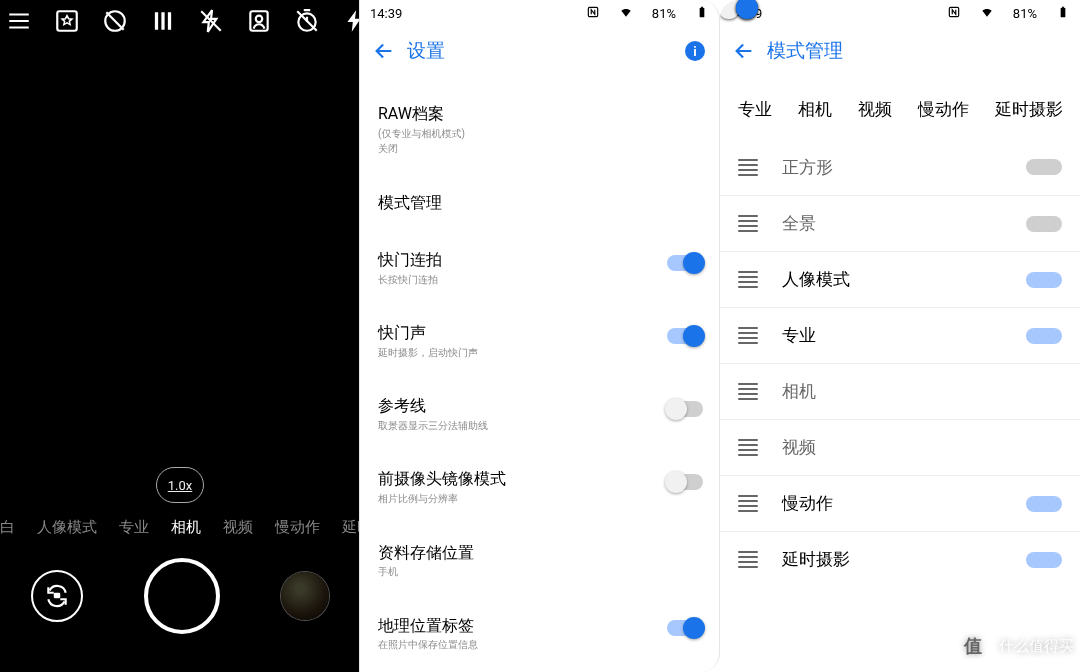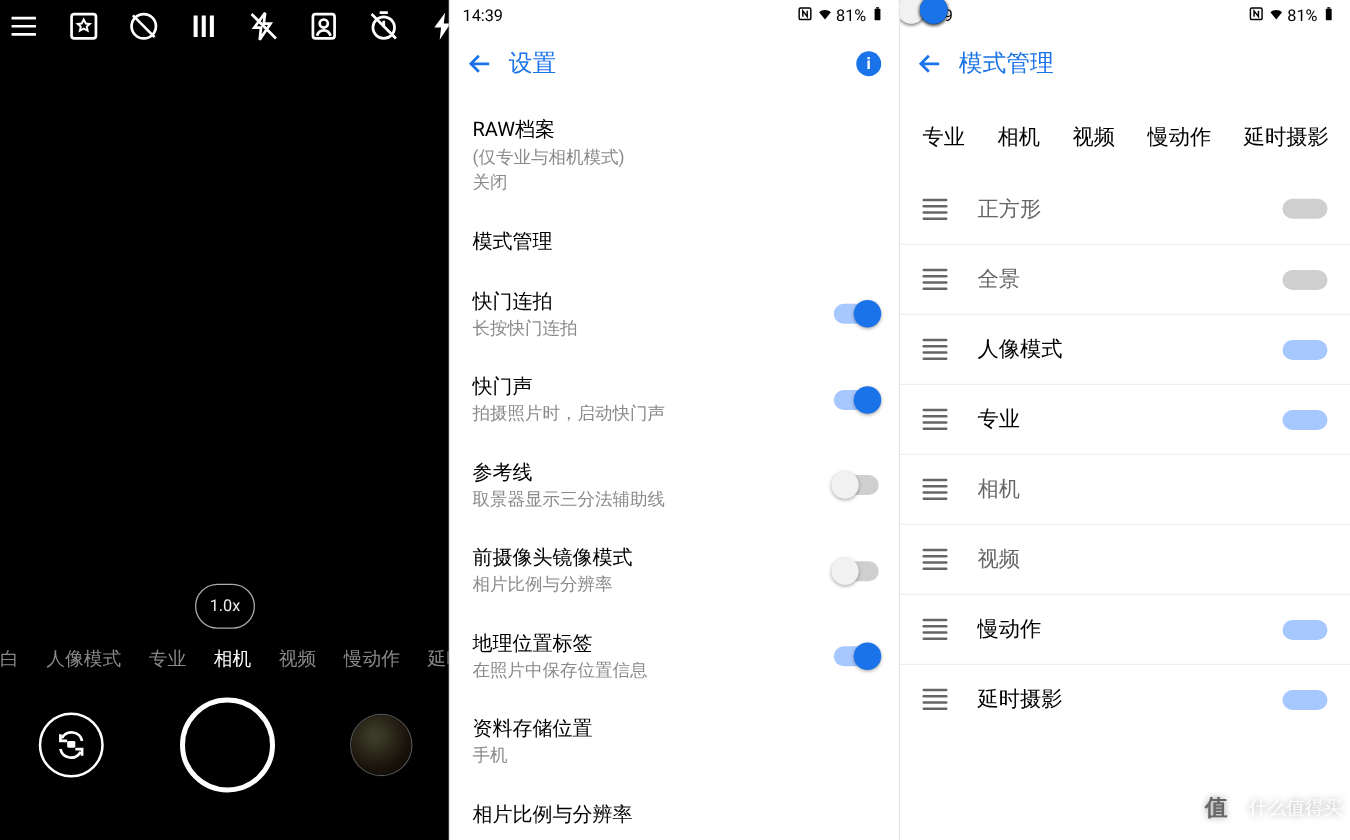--- a/index.html
+++ b/index.html
@@ -8,21 +8,21 @@
   .screen { width: 360px; height: 672px; position: relative; overflow: hidden; border-right: 1px solid #e5e5e5; }
   .screen:last-child { border-right: none; }
 
   
   .s1 { background: #000; color: #fff; }
   .s1-icons { height: 46px; display: flex; align-items: center; padding: 0 6px; gap: 22px; }
   .s1-icons svg { width: 26px; height: 26px; fill: none; stroke: #fff; stroke-width: 2; }
   .zoom-badge {
     position: absolute; left: 156px; top: 467px; width: 48px; height: 36px;
     border: 1.5px solid #aaa; border-radius: 18px; color: #eee; font-size: 13px;
-    display: flex; align-items: center; justify-content: center;
+    display: flex; align-items: center; justify-content: center; text-decoration: underline;
   }
   .mode-strip {
     position: absolute; top: 518px; width: 100%; display: flex; align-items: center;
     gap: 22px; color: #888; font-size: 15px; white-space: nowrap; padding-left: 0;
     overflow: hidden;
   }
   .mode-strip span.active { color: #fff; }
   .s1-bottom { position: absolute; bottom: 36px; width: 100%; height: 80px; display: flex; align-items: center; justify-content: space-around; }
   .switch-cam {
     width: 52px; height: 52px; border: 2px solid #fff; border-radius: 50%;
@@ -31,42 +31,42 @@
   .shutter {
     width: 76px; height: 76px; border: 4px solid #fff; border-radius: 50%;
   }
   .thumb {
     width: 48px; height: 48px; border-radius: 50%;
     background: radial-gradient(circle at 40% 35%, #3a3a28 10%, #1a130b 60%, #060402 100%);
     box-shadow: 0 0 0 1px #555;
   }
 
   
-  .s-light { background: #fff; color: #000; }
+  .s-light { background: #fff; color: #000; border-radius: 19px; }
   .statusbar {
     height: 26px; display: flex; align-items: center; justify-content: space-between;
     padding: 0 10px; font-size: 13px; color: #000;
   }
-  .statusbar .right { display: flex; align-items: center; gap: 2px; }
+  .statusbar .right { display: flex; align-items: center; gap: 19px; }
   .statusbar svg { width: 14px; height: 14px; }
 
   .appbar { height: 50px; display: flex; align-items: center; padding: 0 10px; position: relative; }
   .appbar .back { width: 28px; height: 28px; display: flex; align-items: center; justify-content: center; }
   .appbar .back svg { stroke: #1a73e8; stroke-width: 2.4; fill: none; }
   .appbar .title { color: #1a73e8; font-size: 19px; font-weight: 500; margin-left: 9px; }
   .appbar .info {
     position: absolute; right: 14px; width: 20px; height: 20px; border-radius: 50%;
     background: #1a73e8; color: #fff; display: flex; align-items: center; justify-content: center;
     font-size: 13px; font-weight: 700;
   }
 
   .list { padding: 4px 0 0 0; }
   .row { padding: 13px 18px 13px 18px; position: relative; }
-  .row .ttl { font-size: 16px; color: #000; line-height: 1.35; }
-  .row .sub { font-size: 14px; color: #8a8a8a; line-height: 1.35; margin-top: 2px; }
+  .row .ttl { font-size: 16px; color: #000; line-height: 1.35; margin-top: 10px; }
+  .row .sub { font-size: 10px; color: #8a8a8a; line-height: 1.35; margin-top: 2px; }
 
   .toggle {
     position: absolute; right: 16px; top: 50%; transform: translateY(-50%);
     width: 36px; height: 16px; border-radius: 10px; background: #cfcfcf;
   }
   .toggle::after {
     content: ""; position: absolute; top: -3px; left: -2px;
     width: 22px; height: 22px; border-radius: 50%; background: #f1f1f1;
     box-shadow: 0 1px 3px rgba(0,0,0,.35);
   }
@@ -205,41 +205,41 @@
         <div class="row">
           <div class="ttl">模式管理</div>
         </div>
         <div class="row">
           <div class="ttl">快门连拍</div>
           <div class="sub">长按快门连拍</div>
           <div class="toggle on"></div>
         </div>
         <div class="row">
           <div class="ttl">快门声</div>
-          <div class="sub">拍摄照片时，启动快门声</div>
+          <div class="sub">延时摄影，启动快门声</div>
           <div class="toggle on"></div>
         </div>
         <div class="row">
           <div class="ttl">参考线</div>
           <div class="sub">取景器显示三分法辅助线</div>
           <div class="toggle"></div>
         </div>
         <div class="row">
           <div class="ttl">前摄像头镜像模式</div>
           <div class="sub">相片比例与分辨率</div>
           <div class="toggle"></div>
         </div>
         <div class="row">
+          <div class="ttl">资料存储位置</div>
+          <div class="sub">手机</div>
+        </div>
+        <div class="row">
           <div class="ttl">地理位置标签</div>
           <div class="sub">在照片中保存位置信息</div>
           <div class="toggle on"></div>
-        </div>
-        <div class="row">
-          <div class="ttl">资料存储位置</div>
-          <div class="sub">手机</div>
         </div>
         <div class="row">
           <div class="ttl">相片比例与分辨率</div>
         </div>
       </div>
   </div>
 
   <div class="screen s-light s3">
     <div class="statusbar">
       <span>14:39</span>

